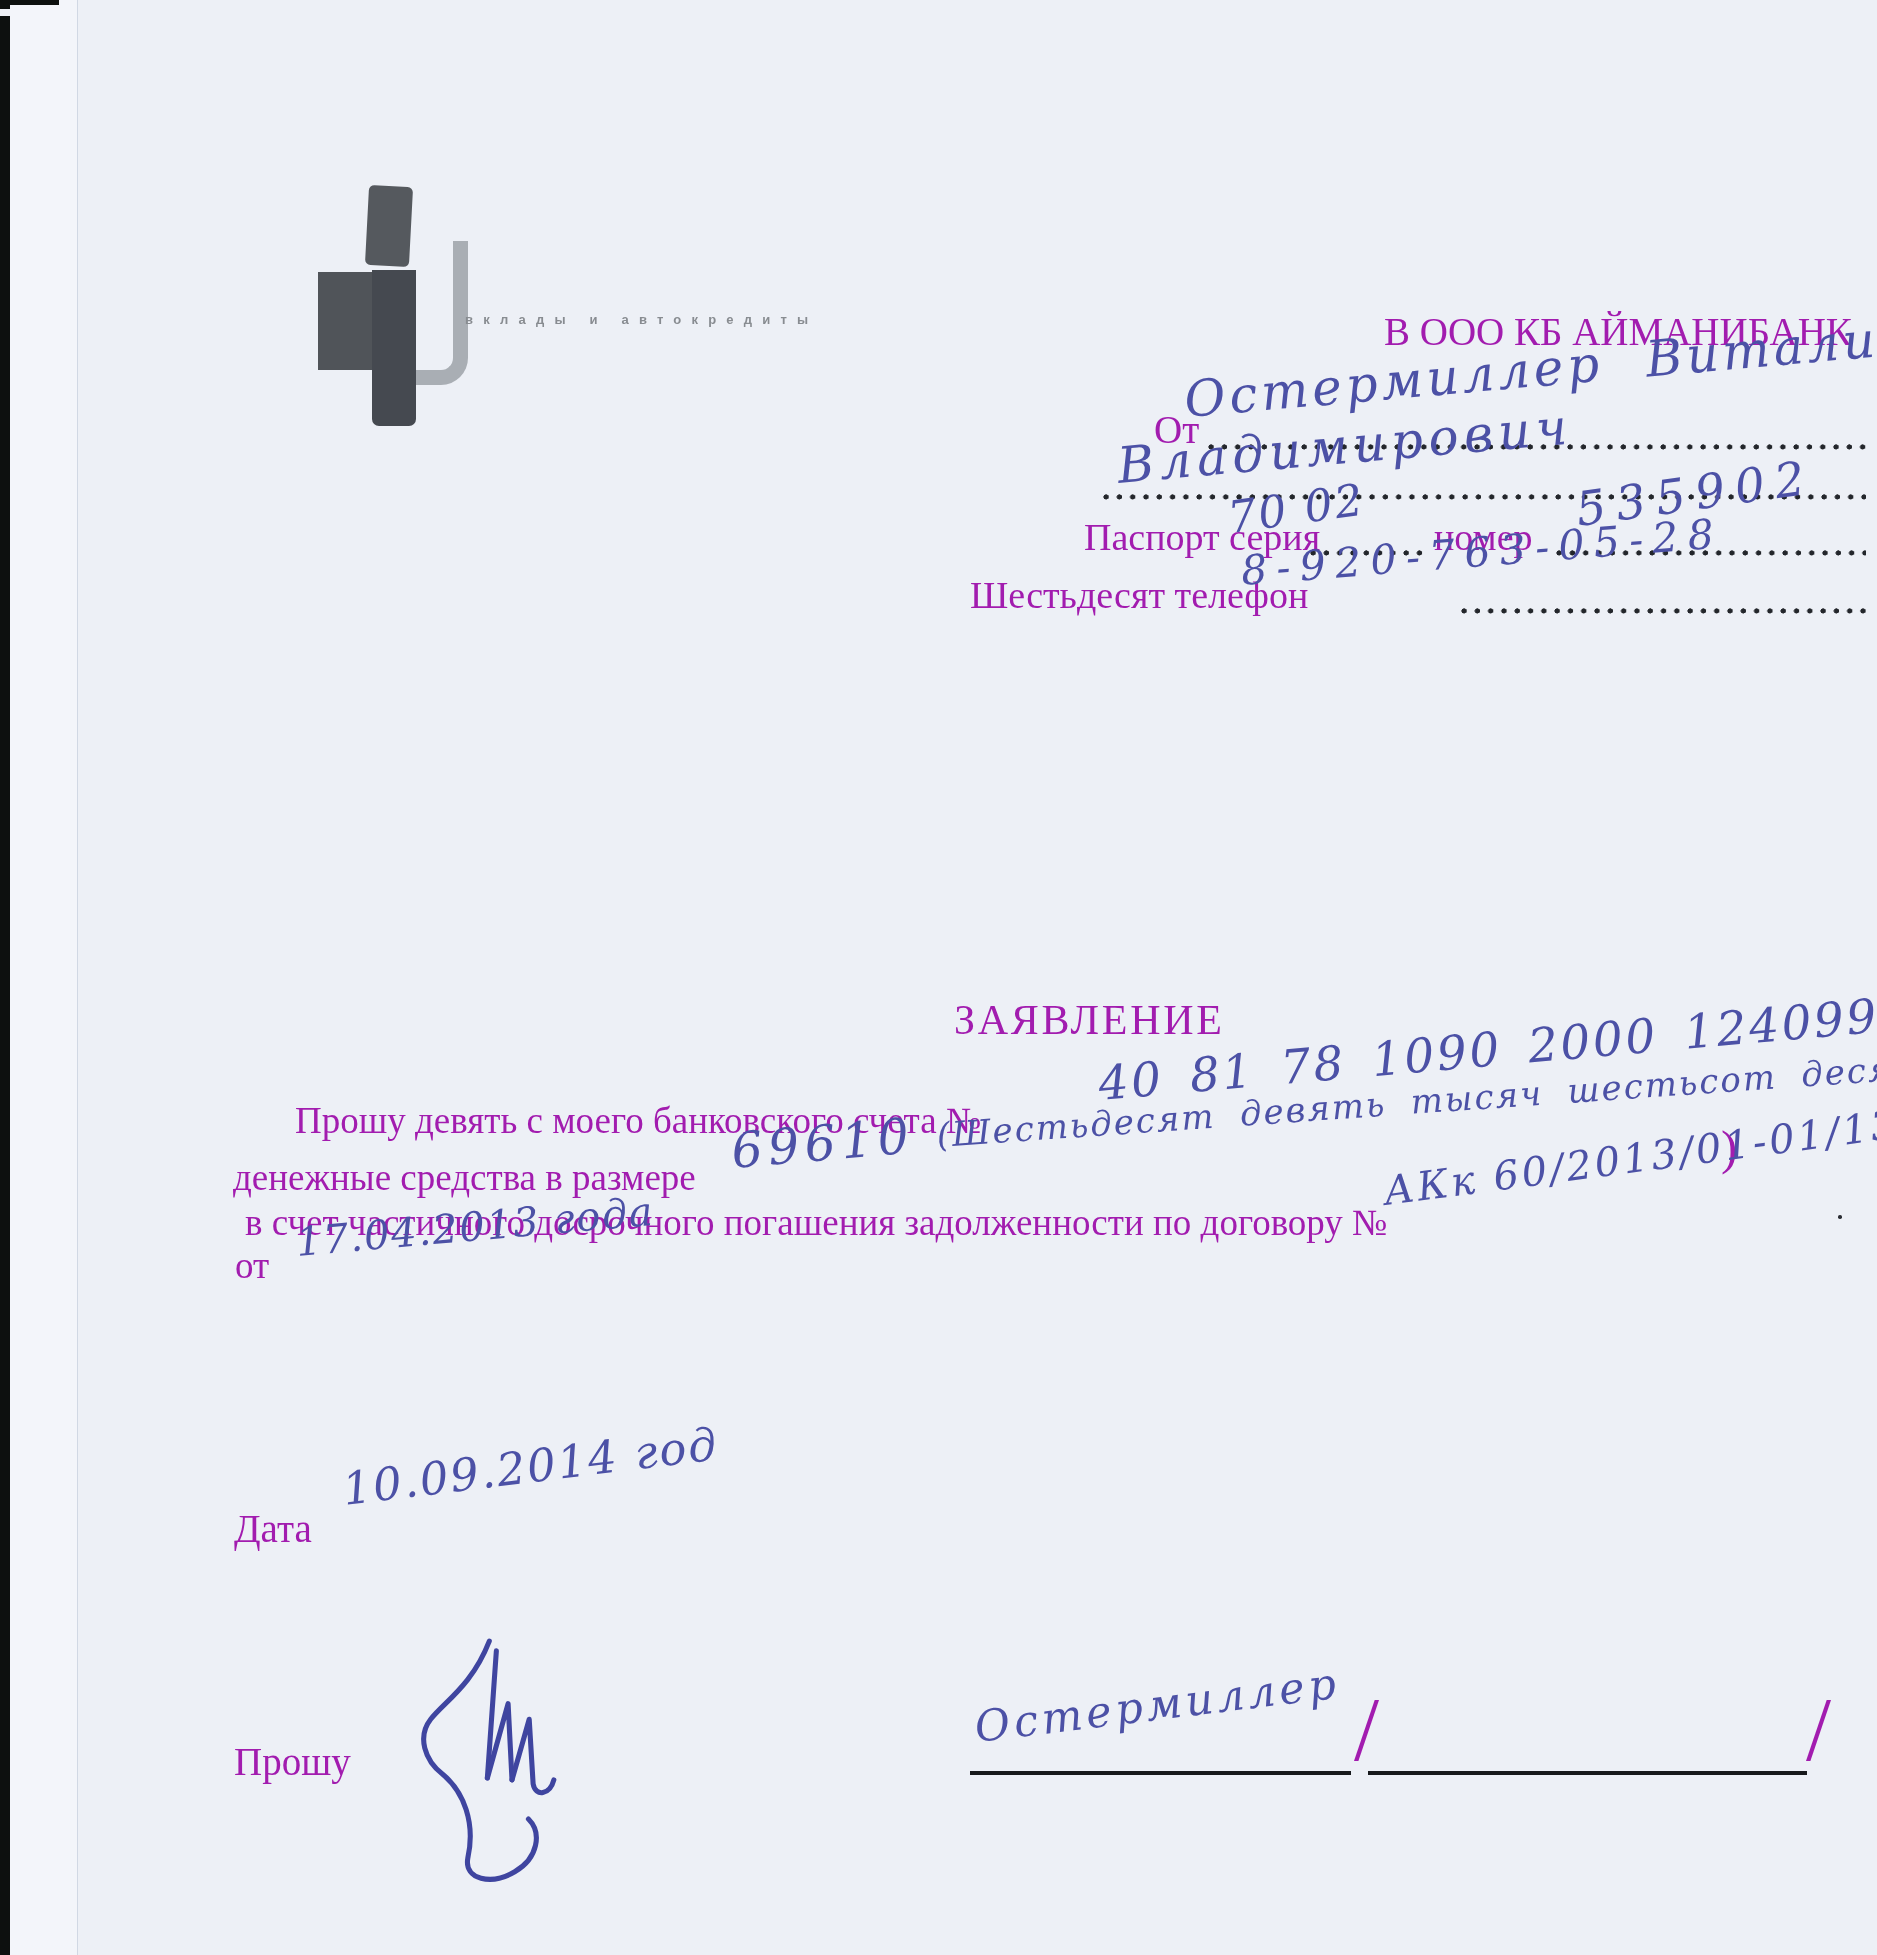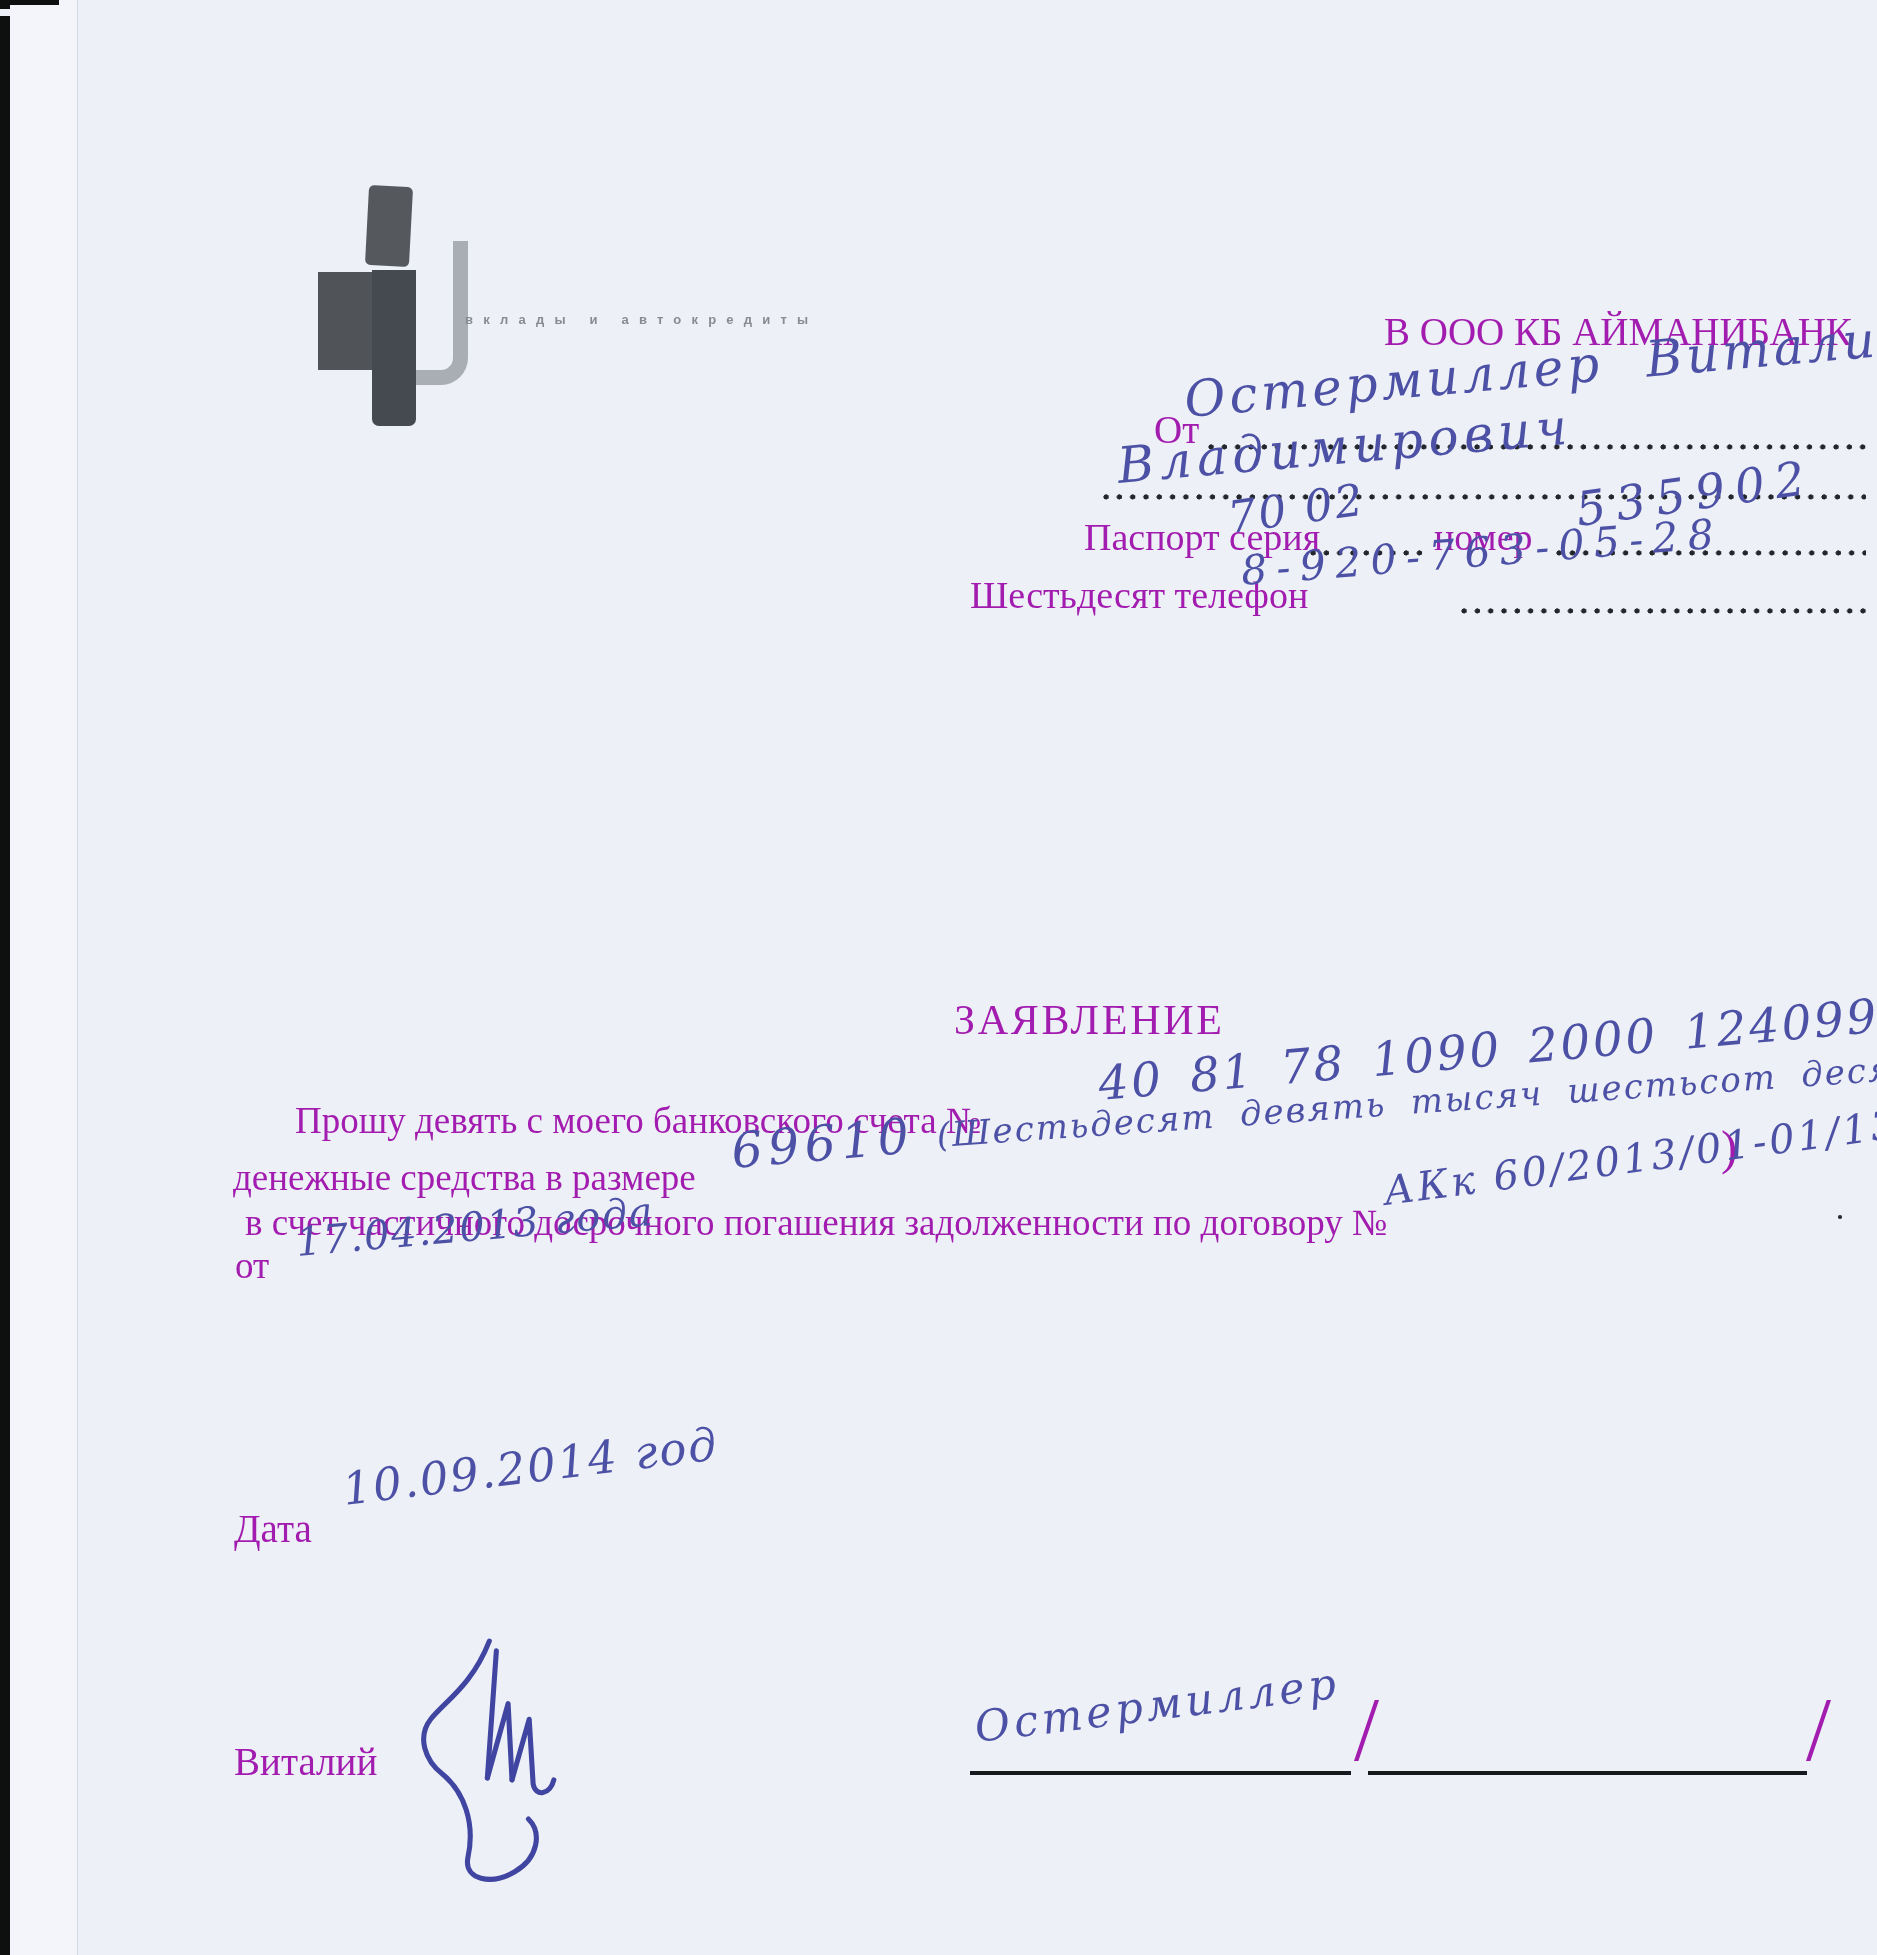--- a/index.html
+++ b/index.html
@@ -79,21 +79,21 @@
 
   <div class="abs print" style="left:233px;top:1201px;font-size:37px;margin-left:12px;">в счет частичного  досрочного погашения задолженности по договору №</div>
   <div class="abs hw" style="left:1387px;top:1168px;font-size:40px;letter-spacing:3.1px;transform:rotate(-7.5deg);transform-origin:left bottom;">АКк 60/2013/01-01/13</div>
 
   <div class="abs print" style="left:235px;top:1244px;font-size:37px;">от</div>
   <div class="abs hw" style="left:298px;top:1219px;font-size:40px;letter-spacing:1.6px;transform:rotate(-5deg);transform-origin:left bottom;">17.04.2013 года</div>
 
   <div class="abs print" style="left:234px;top:1506px;font-size:39px;">Дата</div>
   <div class="abs hw" style="left:346px;top:1463px;font-size:45px;letter-spacing:2px;transform:rotate(-7deg);transform-origin:left bottom;">10.09.2014 год</div>
 
-  <div class="abs print" style="left:234px;top:1739px;font-size:39px;">Виталий</div>
+  <div class="abs print" style="left:234px;top:1739px;font-size:39px;">Прошу</div>
 
   <svg style="position:absolute;left:372px;top:1635px;" width="219" height="282" viewBox="0 0 560 720">
     <g fill="none" stroke="#3f45a0" stroke-width="13" stroke-linecap="round" stroke-linejoin="round">
       <path d="M300,15 C255,130 185,170 150,215 C115,260 135,320 180,355 C235,400 265,480 245,570 C235,625 305,640 365,605 C425,570 435,505 400,470"></path>
       <path d="M318,40 L295,365"></path>
       <path d="M295,365 L348,175 L358,370"></path>
       <path d="M358,370 L402,215 L412,380 C418,415 455,408 465,370"></path>
     </g>
   </svg>
 

